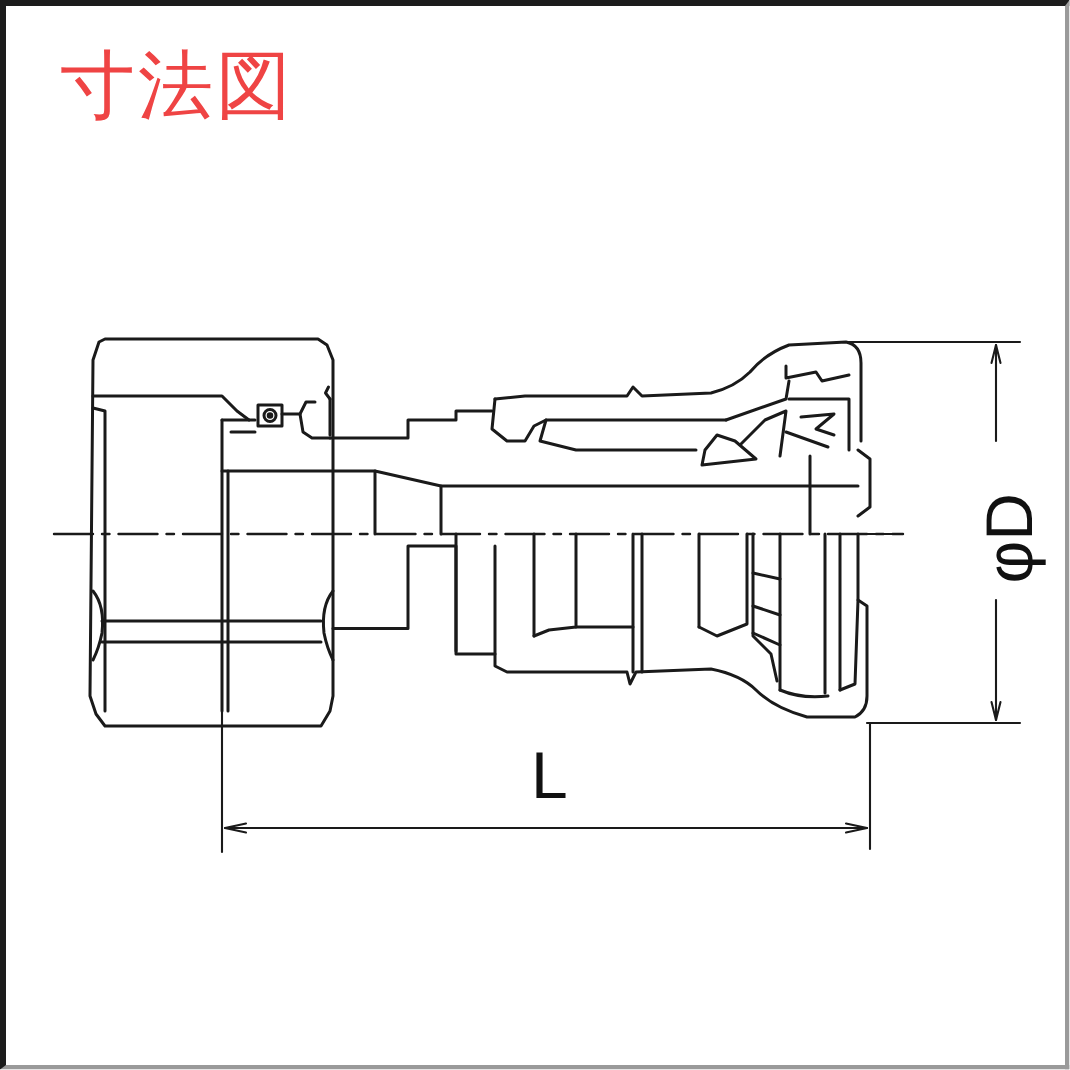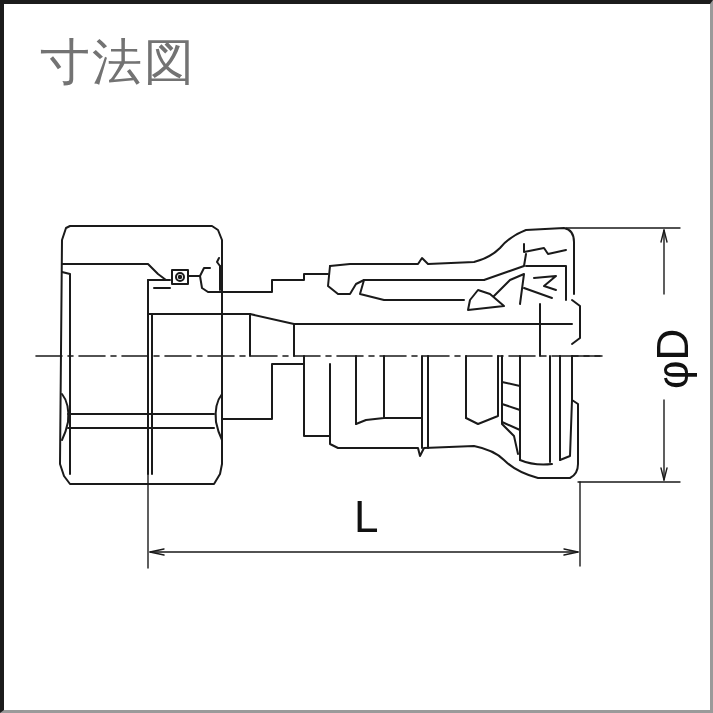--- a/index.html
+++ b/index.html
@@ -5,21 +5,21 @@
   html, body { margin: 0; padding: 0; background: #ffffff; }
   body { width: 713px; height: 713px; overflow: hidden; position: relative; font-family: "DejaVu Sans", sans-serif; }
   .frame {
     position: absolute; left: 0; top: 0; width: 713px; height: 713px; box-sizing: border-box;
     border-top: 4px solid #1c1c1c; border-left: 4px solid #1c1c1c;
     border-right: 3px solid #9a9a9a; border-bottom: 3px solid #9a9a9a;
     background: #ffffff;
   }
   .title {
     position: absolute; left: 36px; top: 28px; font-size: 50px; line-height: 60px;
-    color: #737373; letter-spacing: 2px; font-family: Liberation Serif, serif;
+    color: #ef4444; letter-spacing: 2px; font-family: Liberation Mono, monospace;
   }
   svg.drawing { position: absolute; left: 0; top: 0; }
   .dim-label { font-family: "Liberation Sans", sans-serif; fill: #111; }
 </style>
 </head>
 <body>
 
 <div class="frame">
   <div class="title">寸法図</div>
 

